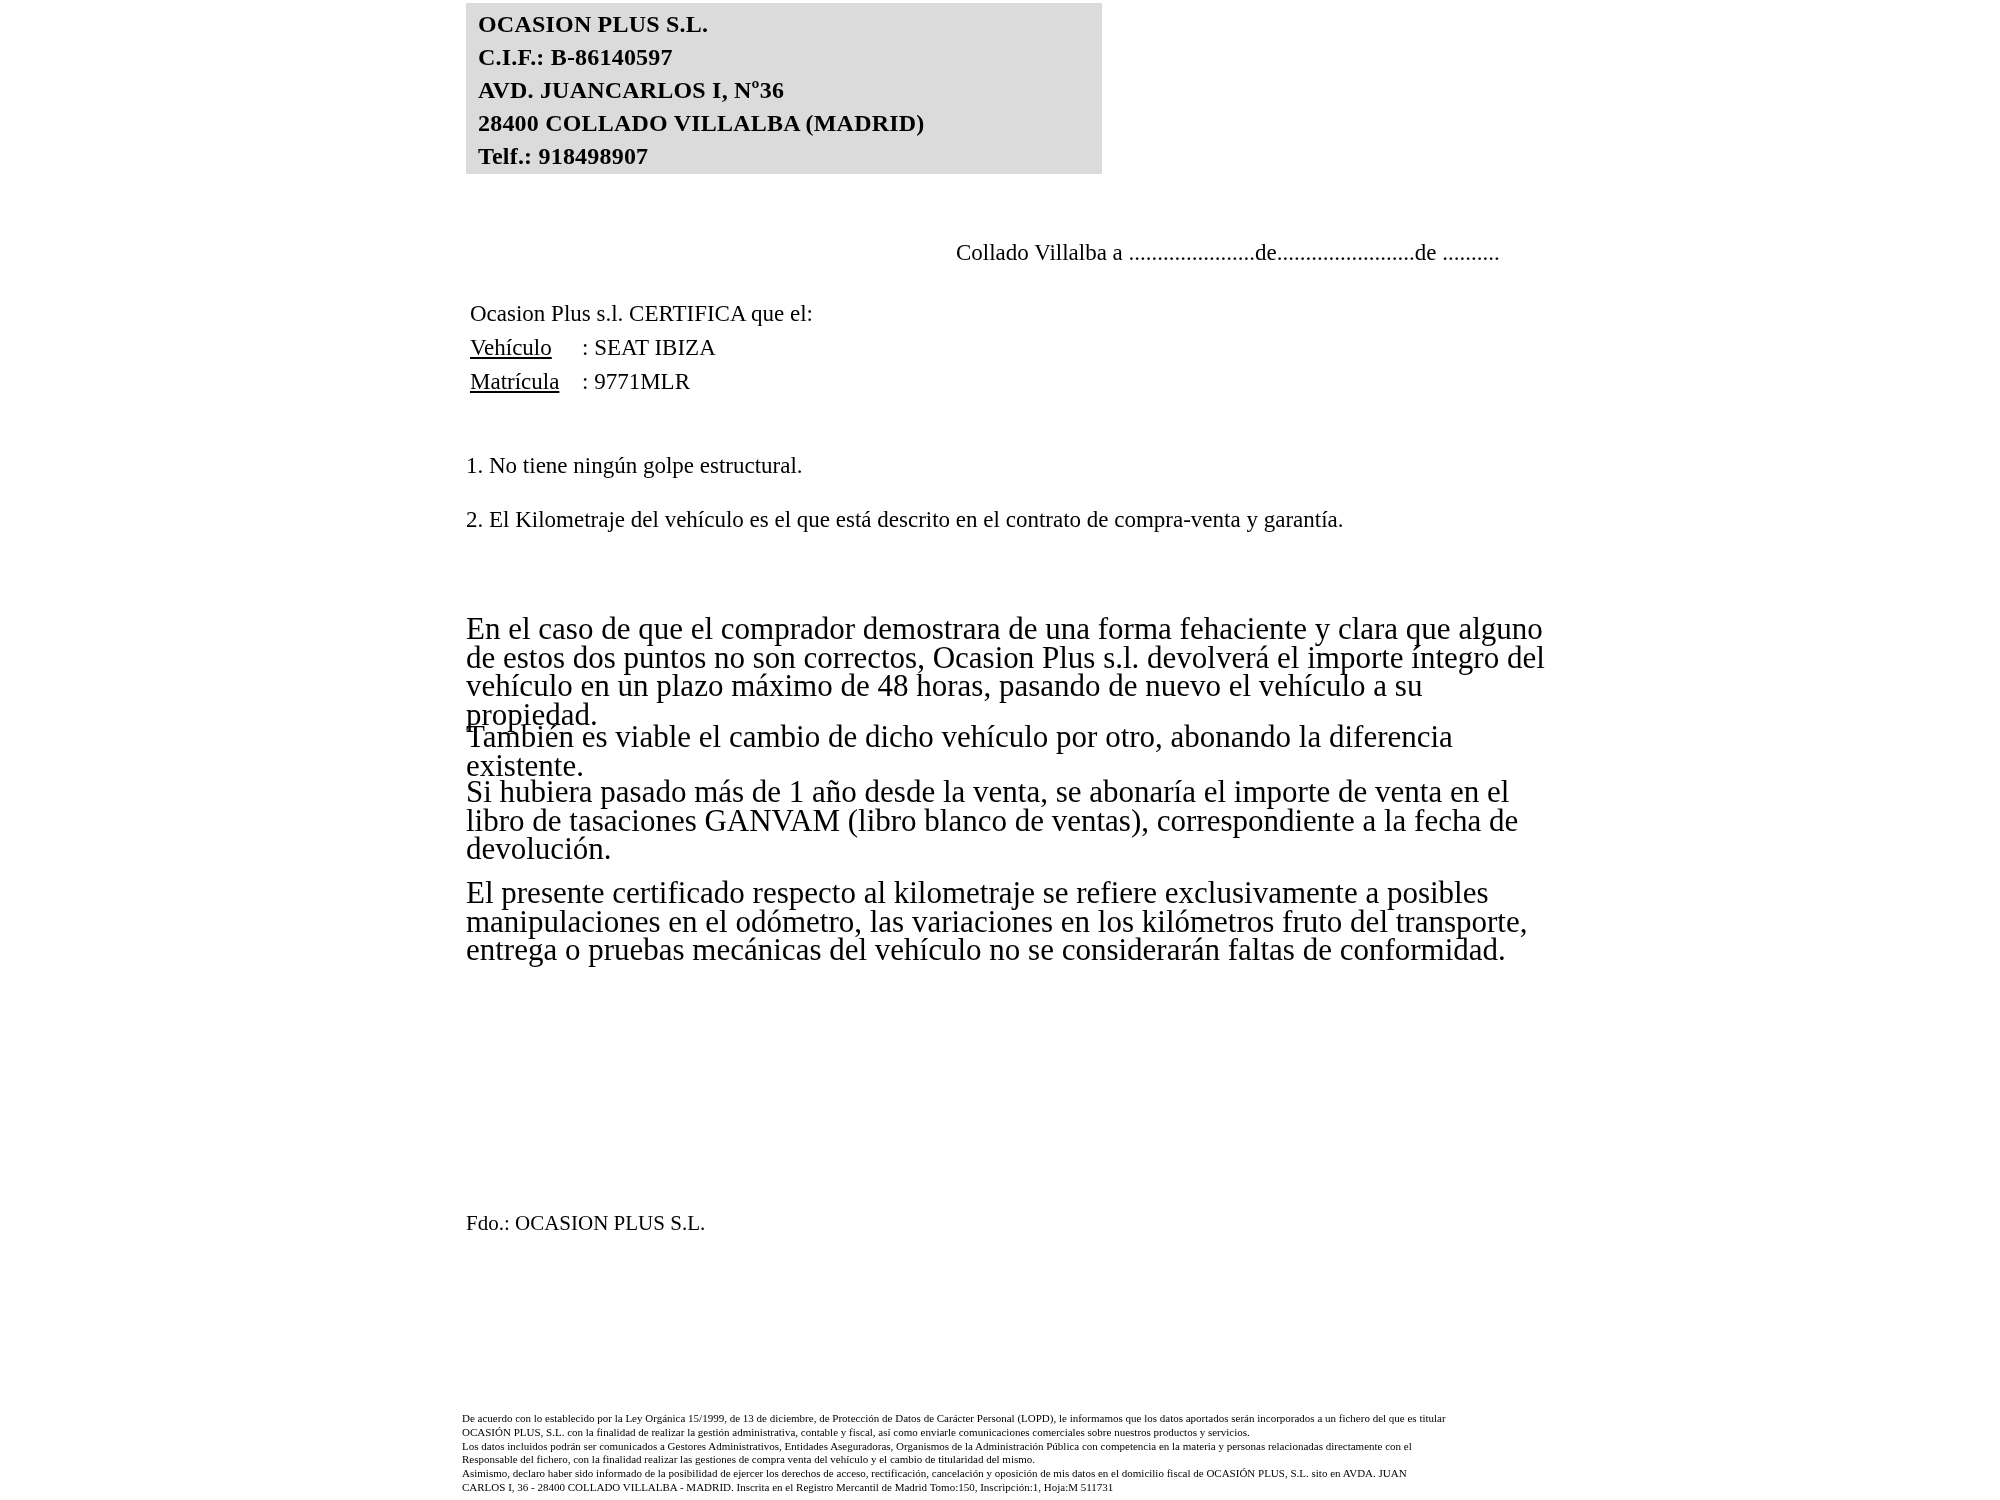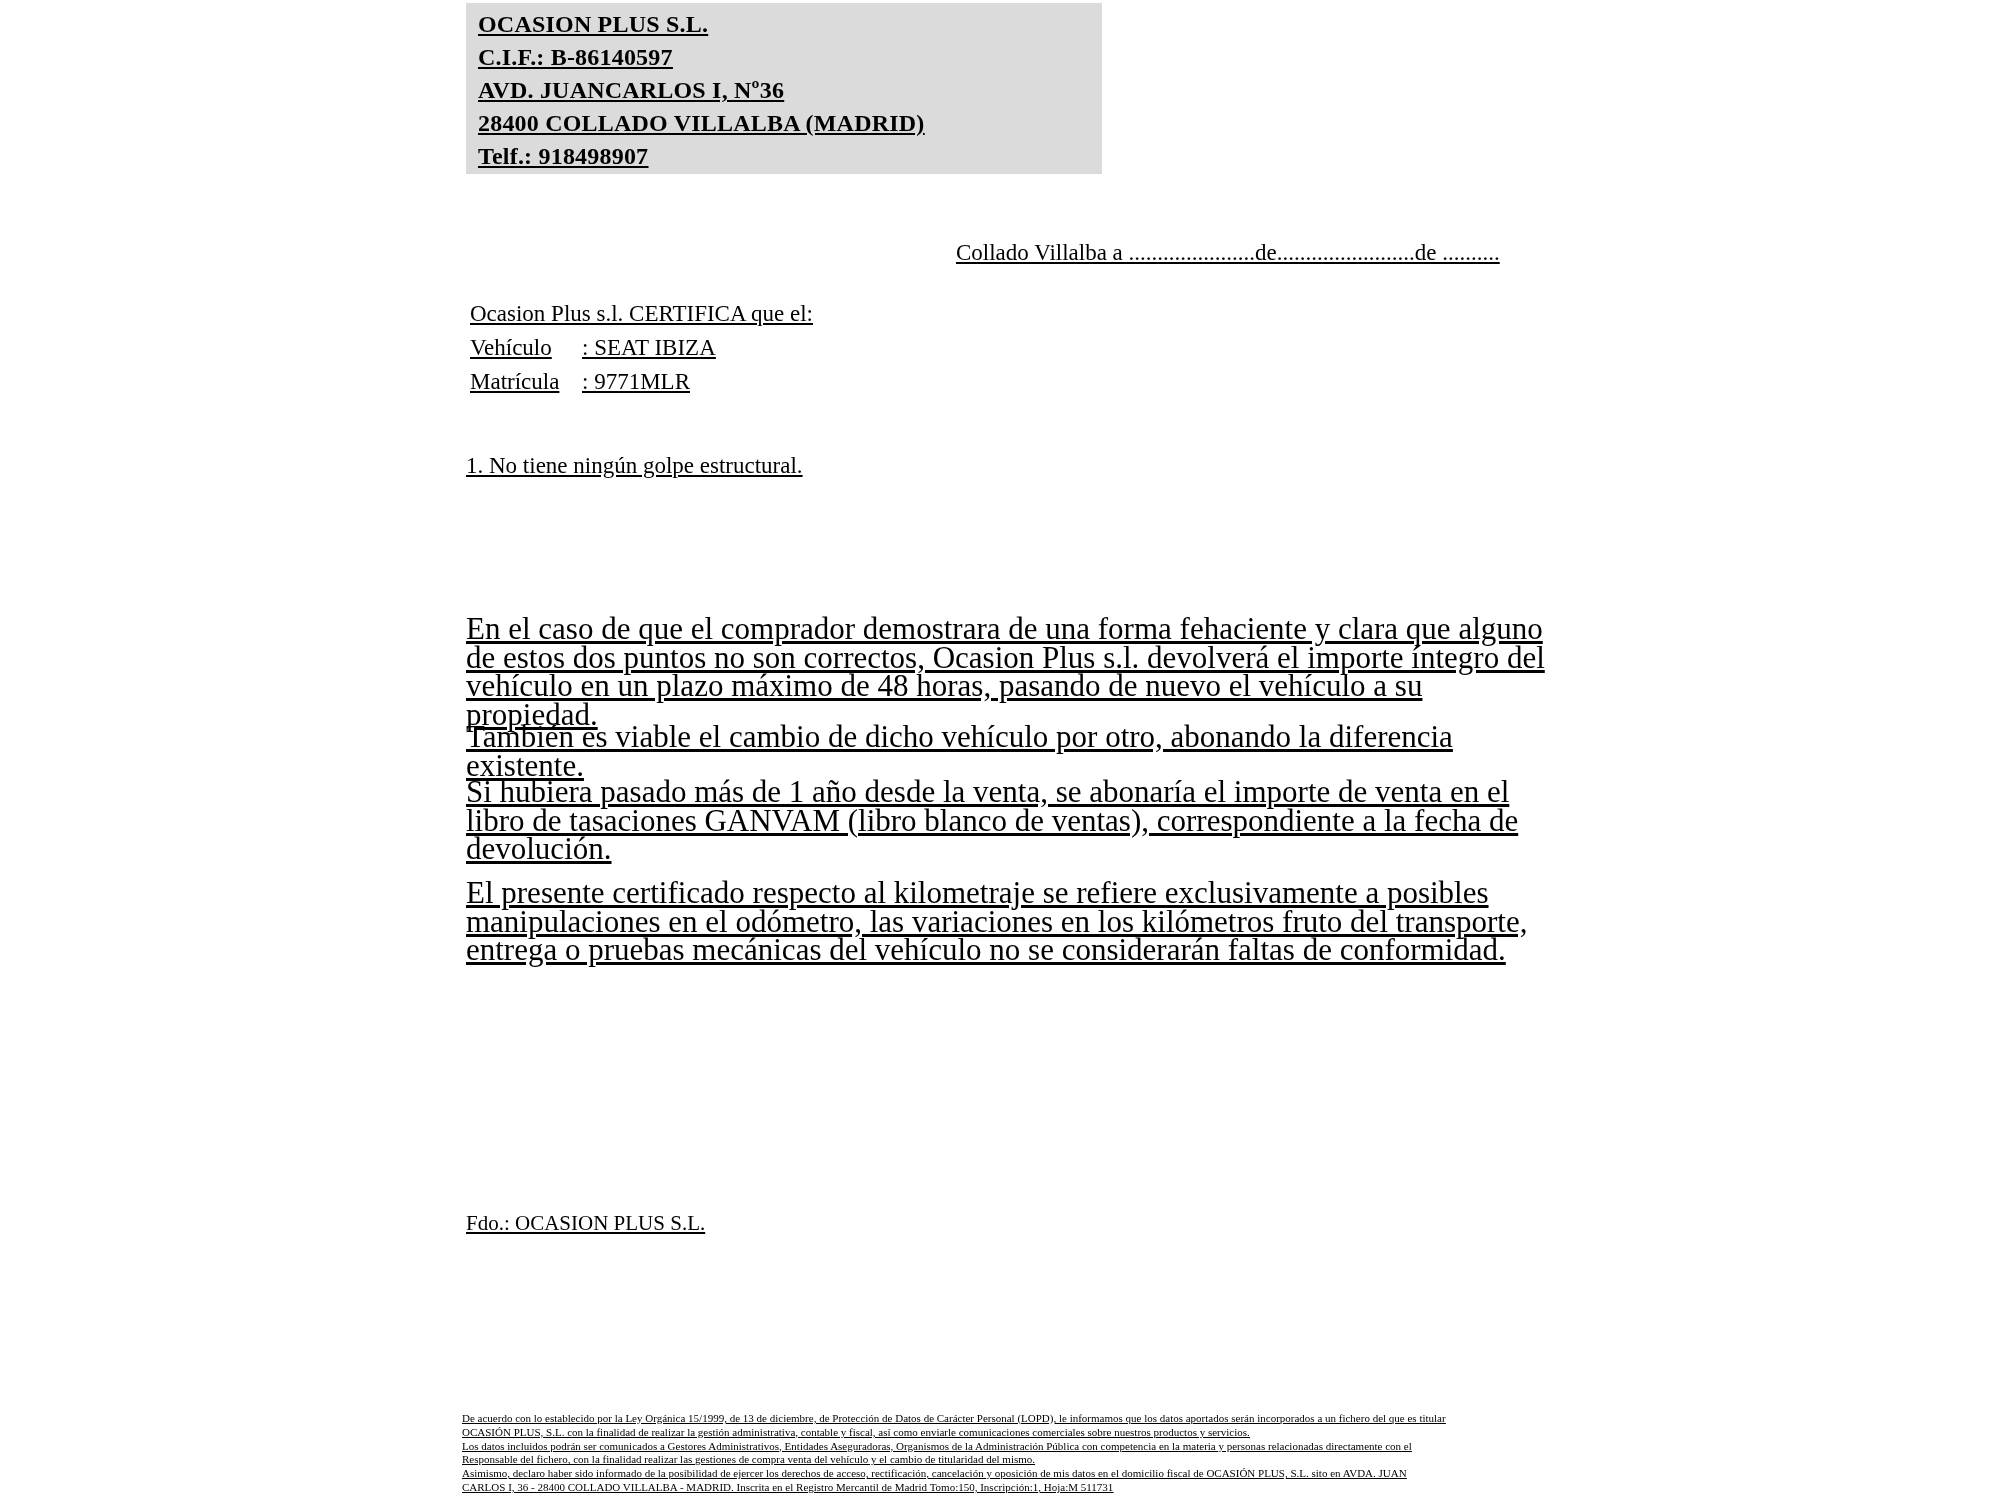--- a/index.html
+++ b/index.html
@@ -1,15 +1,15 @@
 <!DOCTYPE html>
 <html><head>
 <meta charset="utf-8">
 <style>
-  * { margin: 0; padding: 0; box-sizing: border-box; text-decoration: underline; }
+  * { margin: 0; padding: 0; box-sizing: border-box; }
   html, body { background: #ffffff; }
   .page {
     position: relative;
     width: 2000px;
     height: 1500px;
     background: #ffffff;
     font-family: "Liberation Serif", "DejaVu Serif", serif;
     color: #000000;
     overflow: hidden;
   }
@@ -101,20 +101,21 @@
 
   <div class="kv kv-vehicle">
     <span class="label">Vehículo</span><span>: SEAT IBIZA</span>
   </div>
 
   <div class="kv kv-plate">
     <span class="label">Matrícula</span><span>: 9771MLR</span>
   </div>
 
   <div class="point point-1">1. No tiene ningún golpe estructural.</div>
+  <div class="point point-2">2. El Kilometraje del vehículo es el que está descrito en el contrato de compra-venta y garantía.</div>
 
   <div class="para para-1">En el caso de que el comprador demostrara de una forma fehaciente y clara que alguno de estos dos puntos no son correctos, Ocasion Plus s.l. devolverá el importe íntegro del vehículo en un plazo máximo de 48 horas, pasando de nuevo el vehículo a su propiedad.</div>
   <div class="para para-2">También es viable el cambio de dicho vehículo por otro, abonando la diferencia existente.</div>
   <div class="para para-3">Si hubiera pasado más de 1 año desde la venta, se abonaría el importe de venta en el libro de tasaciones GANVAM (libro blanco de ventas), correspondiente a la fecha de devolución.</div>
   <div class="para para-4">El presente certificado respecto al kilometraje se refiere exclusivamente a posibles manipulaciones en el odómetro, las variaciones en los kilómetros fruto del transporte, entrega o pruebas mecánicas del vehículo no se considerarán faltas de conformidad.</div>
 
   <div class="signature">Fdo.: OCASION PLUS S.L.</div>
 
   <div class="legal">
     <div>De acuerdo con lo establecido por la Ley Orgánica 15/1999, de 13 de diciembre, de Protección de Datos de Carácter Personal (LOPD), le informamos que los datos aportados serán incorporados a un fichero del que es titular</div>

